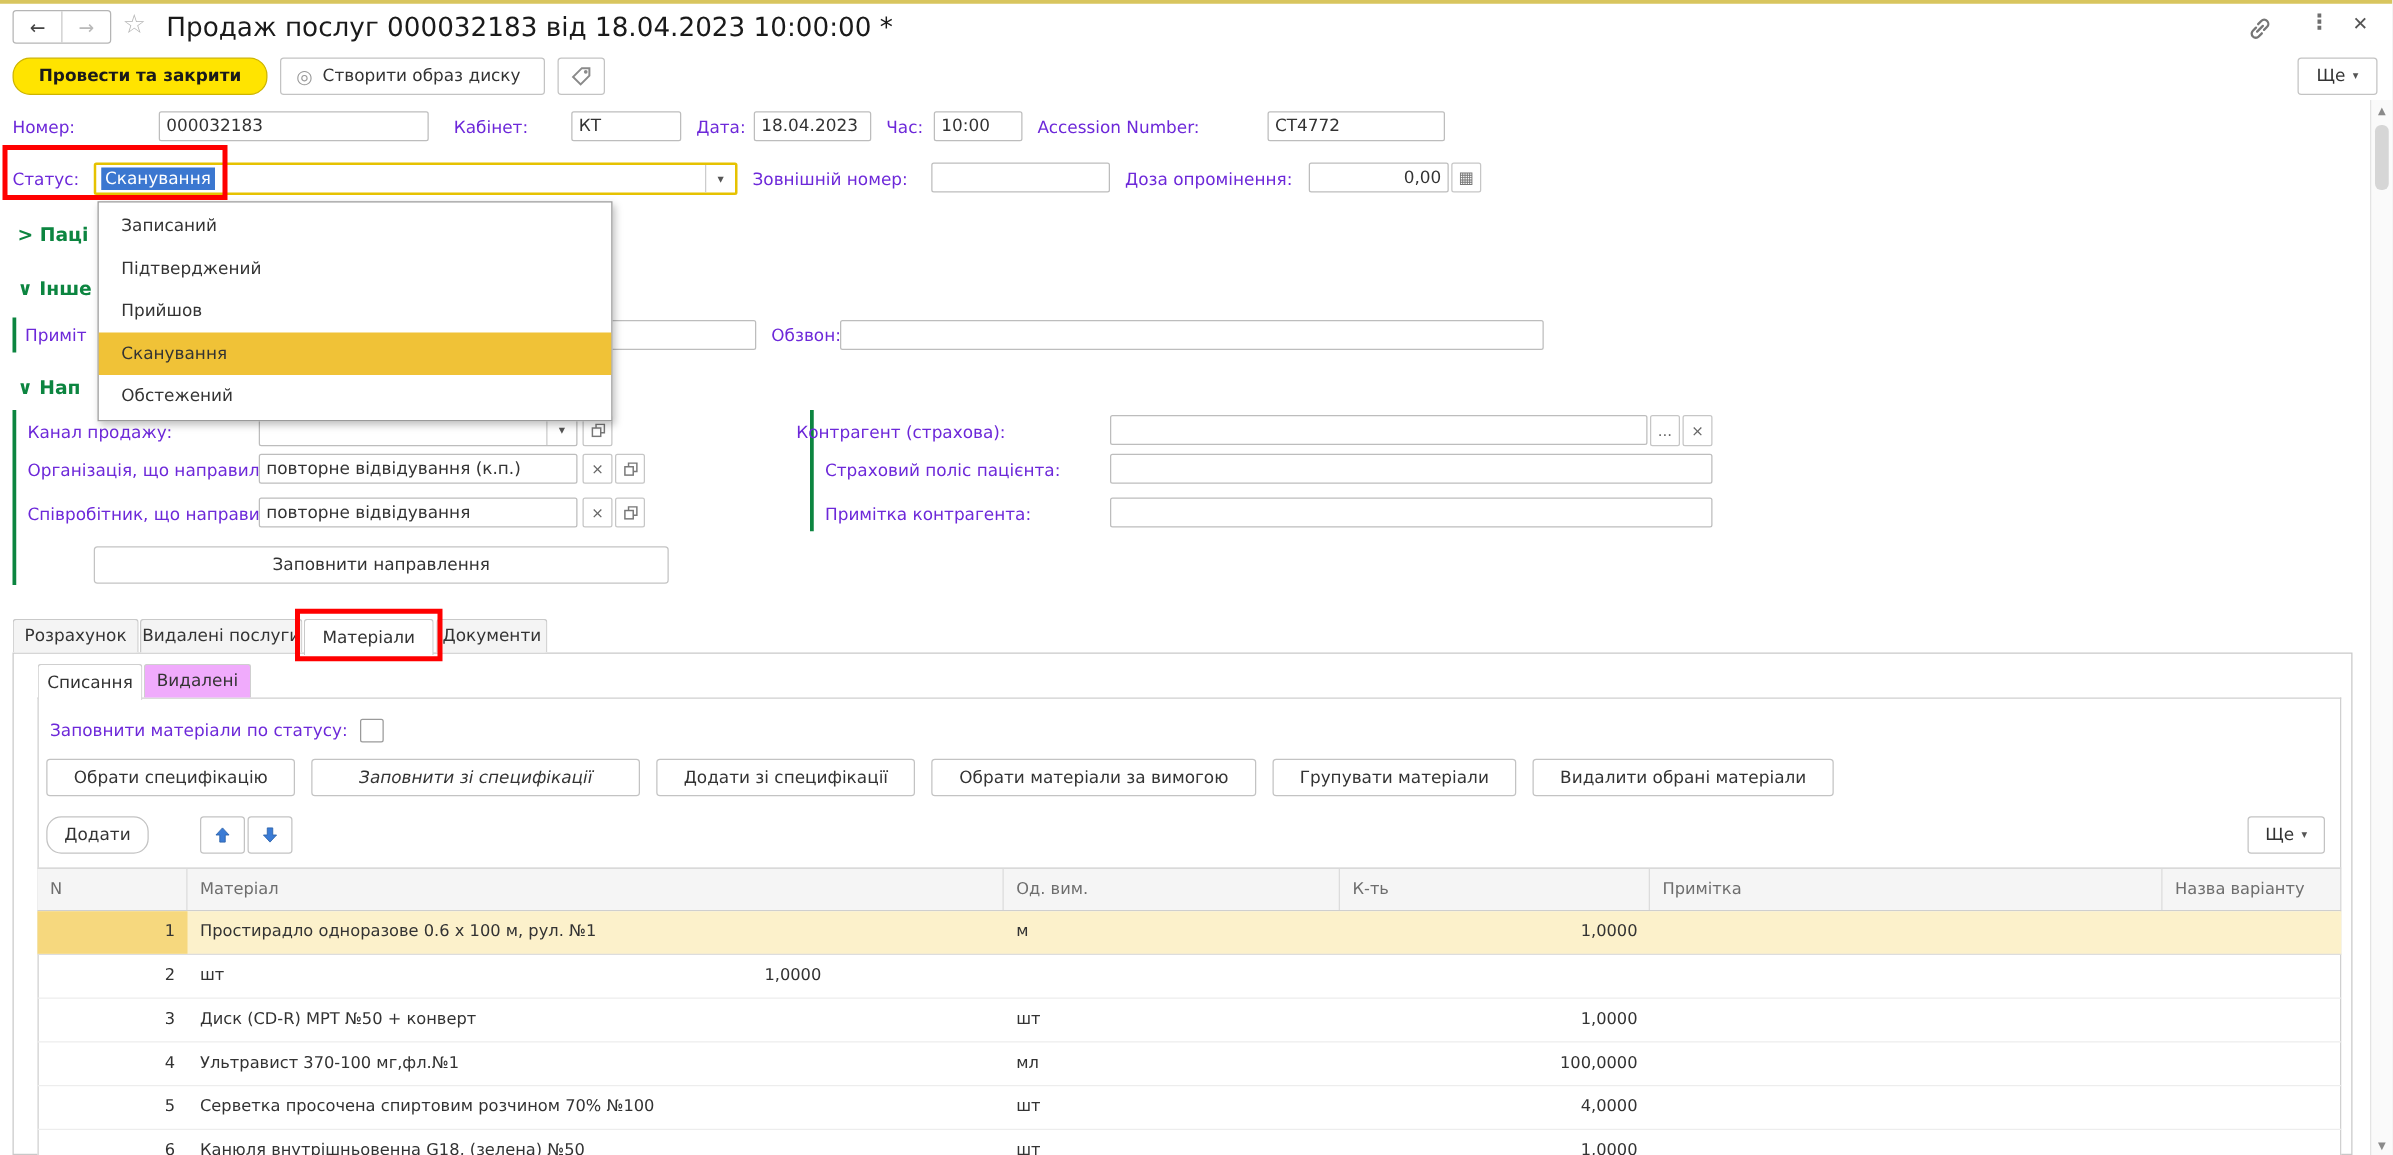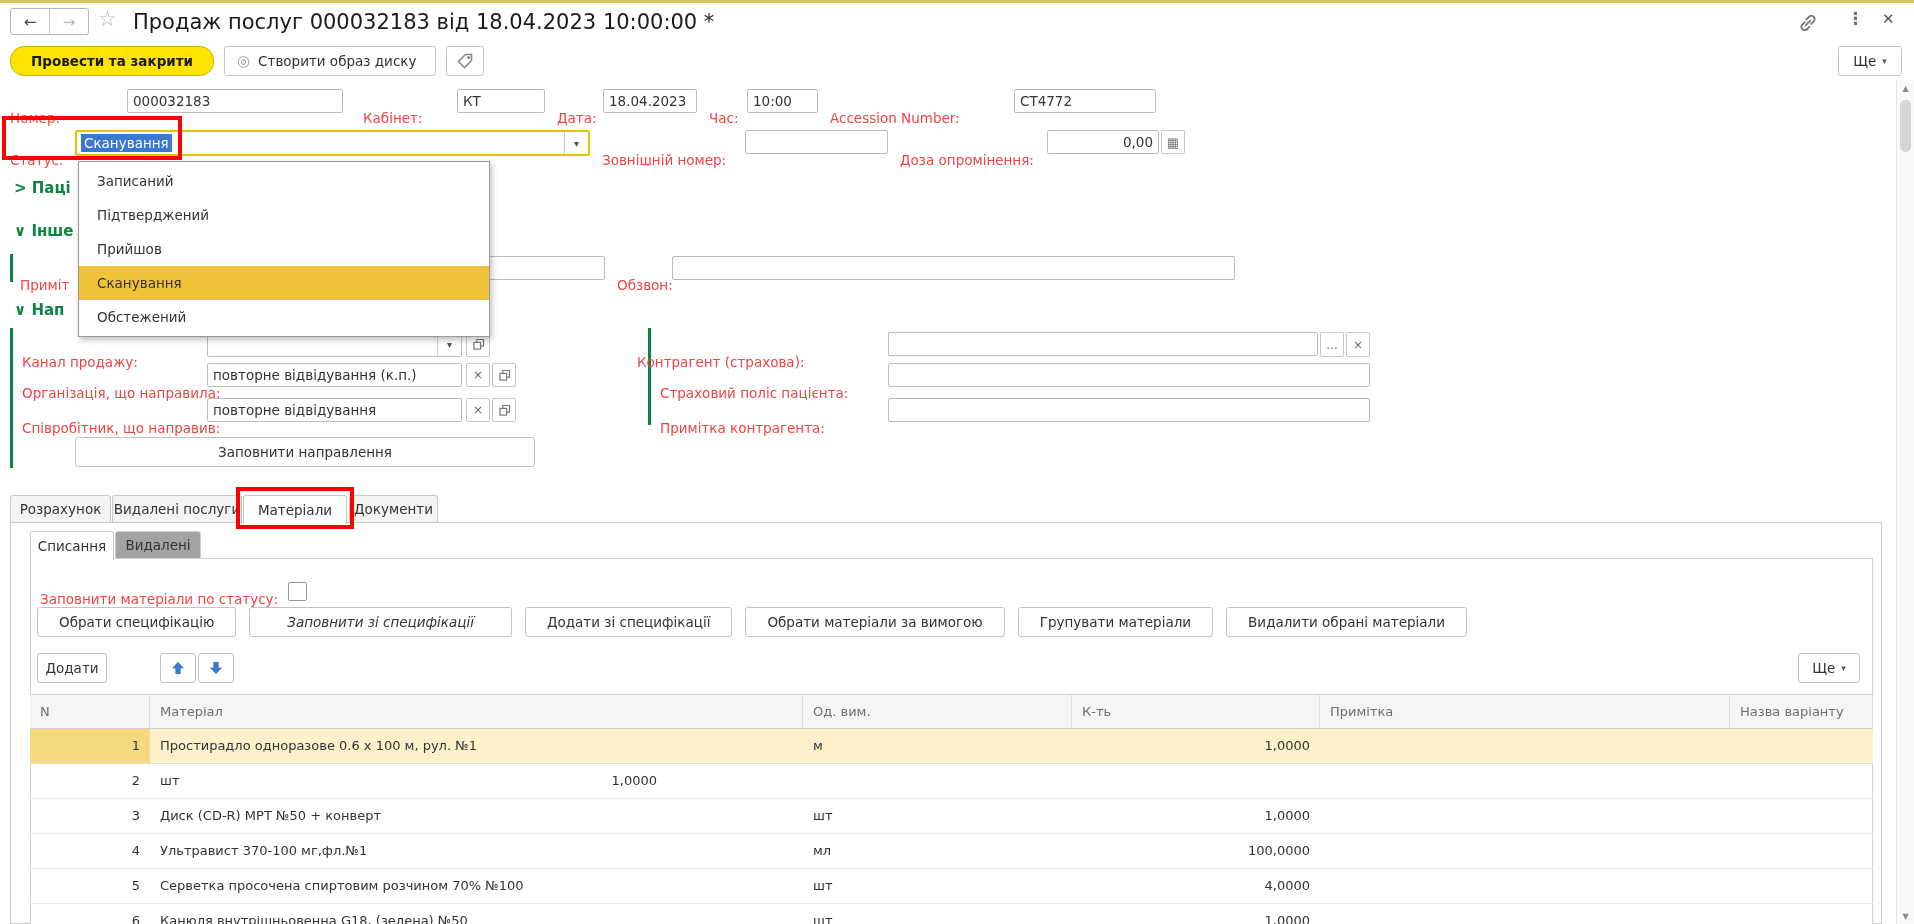--- a/index.html
+++ b/index.html
@@ -1,37 +1,37 @@
 <!DOCTYPE html>
 <html><head>
 <meta charset="utf-8">
 <style>
   html,body{margin:0;padding:0;background:#e9e9e9;}
   #screen{position:relative;width:1914px;height:924px;background:#fff;overflow:hidden;
           font-family:"DejaVu Sans","Liberation Sans",sans-serif;color:#333;font-size:13.5px;}
   .abs{position:absolute;}
-  .lbl{position:absolute;font-size:13.5px;color:#ef4444;white-space:nowrap;margin-top:16px;}
+  .lbl{position:absolute;font-size:13.5px;color:#6d28d9;white-space:nowrap;}
   .inp{position:absolute;height:24px;border:1px solid #bdbdbd;border-radius:2px;background:#fff;
        font-size:13.5px;color:#333;display:flex;align-items:center;padding:0 5px;
        box-sizing:border-box;white-space:nowrap;overflow:hidden;}
   .inp.right{justify-content:flex-end;}
   .btn{position:absolute;height:30px;border:1px solid #c3c3c3;border-radius:3px;background:#fff;
        display:flex;align-items:center;justify-content:center;font-size:13.5px;color:#333;
        box-sizing:border-box;cursor:default;white-space:nowrap;}
   .btn-sm{position:absolute;height:26px;width:24px;border:1px solid #c6c6c6;border-radius:2px;background:#fff;
        display:flex;align-items:center;justify-content:center;font-size:12px;color:#666;box-sizing:border-box;}
   .ybtn{background:#ffe400;border-color:#cdb400;font-weight:bold;color:#1a1a1a;}
   .gbar{position:absolute;width:3px;background:#0c8540;}
   .sect{position:absolute;font-size:15px;font-weight:bold;color:#0c8540;white-space:nowrap;}
   .tab{position:absolute;top:495px;height:27px;border:1px solid #c9c9c9;border-bottom:none;
        border-radius:3px 3px 0 0;background:#f4f4f4;display:flex;align-items:center;justify-content:center;
        font-size:13.5px;box-sizing:border-box;z-index:2;}
   .tab.active{background:#fff;height:29px;}
   .subtab{position:absolute;top:531px;height:27px;border:1px solid #cfcfcf;border-bottom:none;
-       border-radius:3px 3px 0 0;background:#a3a3a3;display:flex;align-items:center;justify-content:center;
+       border-radius:3px 3px 0 0;background:#f0abfc;display:flex;align-items:center;justify-content:center;
        font-size:13.5px;box-sizing:border-box;z-index:2;}
   .subtab.active{background:#fff;height:29px;}
   .combo-arrow{width:23px;align-self:stretch;border-left:1px solid #ccc;display:flex;align-items:center;
        justify-content:center;color:#555;font-size:10px;margin-left:auto;}
   .popup{position:absolute;left:78px;top:161px;width:410px;background:#fff;border:1px solid #9a9a9a;
        box-shadow:2px 3px 6px rgba(0,0,0,.25);z-index:30;padding:2px 0;}
   .popup .opt{height:34px;line-height:34px;padding-left:18px;font-size:13.5px;color:#333;}
   .redbox{position:absolute;border:4px solid #ff0000;z-index:40;box-sizing:border-box;}
   
   #tbl{position:absolute;left:30px;top:694px;width:1843px;z-index:1;}
@@ -251,21 +251,21 @@
 
   <div class="abs" style="left:37px;top:607px;display:flex;gap:13px;z-index:2;">
     <div class="btn" style="position:static;padding:0 21px;">Обрати специфікацію</div>
     <div class="btn" style="position:static;padding:0 37px;font-style:italic;">Заповнити зі специфікації</div>
     <div class="btn" style="position:static;padding:0 21px;">Додати зі специфікації</div>
     <div class="btn" style="position:static;padding:0 21px;">Обрати матеріали за вимогою</div>
     <div class="btn" style="position:static;padding:0 21px;">Групувати матеріали</div>
     <div class="btn" style="position:static;padding:0 21px;">Видалити обрані матеріали</div>
   </div>
 
-  <div class="btn" style="left:37px;top:653px;width:70px;z-index:2;">Додати</div>
+  <div class="btn" style="left:37px;top:653px;width:82px;z-index:2;border-radius:12px;">Додати</div>
   <div class="btn" style="left:160px;top:653px;width:36px;z-index:2;">
     <svg width="14" height="14" viewBox="0 0 16 16">
         <path d="M8 1.5 L14 8 H10.5 V14.5 H5.5 V8 H2 Z" fill="#3a7bd5" stroke="#2d62aa" stroke-width="0.8"></path>
       </svg>
   </div>
   <div class="btn" style="left:198px;top:653px;width:36px;z-index:2;">
     <svg width="14" height="14" viewBox="0 0 16 16" style="transform:rotate(180deg);">
         <path d="M8 1.5 L14 8 H10.5 V14.5 H5.5 V8 H2 Z" fill="#3a7bd5" stroke="#2d62aa" stroke-width="0.8"></path>
       </svg>
   </div>

